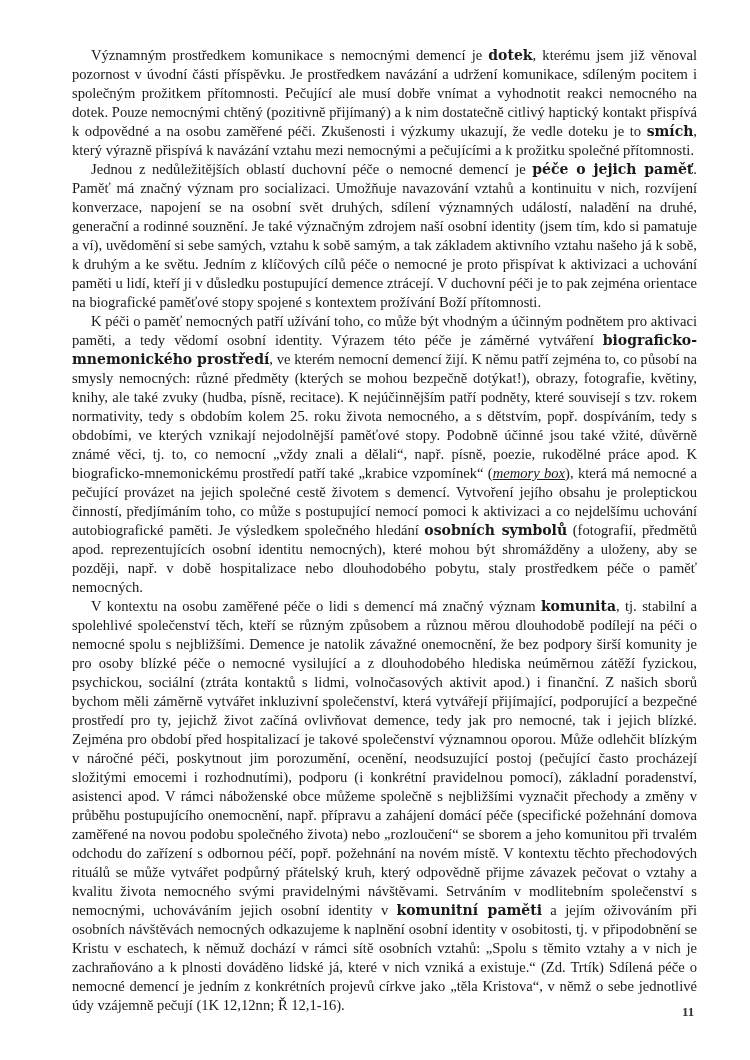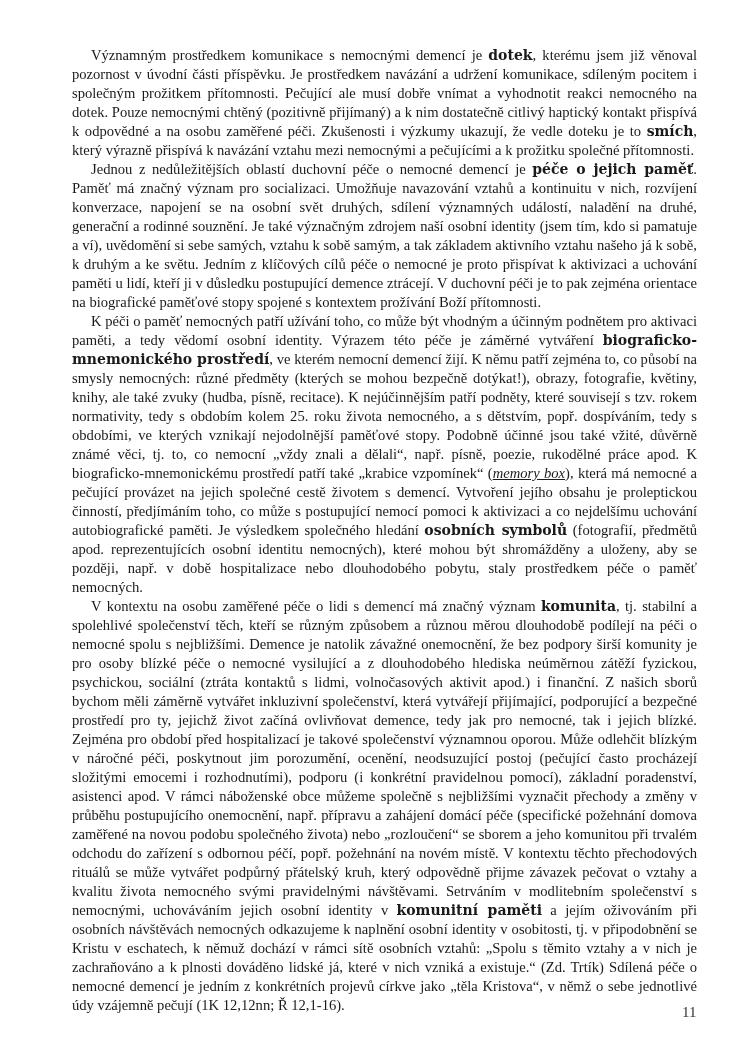--- a/index.html
+++ b/index.html
@@ -18,22 +18,23 @@
   }
   .page p { margin: 0; }
   .page p.indent { text-indent: 19px; }
   .page b { font-family: "DejaVu Serif", serif; font-weight: bold; font-size: 14px; }
   .page i { font-style: italic; text-decoration: underline; }
   .page-number {
     position: absolute;
     left: 682px;
     top: 1004px;
     font-family: "Liberation Serif", serif;
-    font-size: 15px;
+    font-size: 13px;
     color: #333;
+    font-weight: bold;
   }
 </style>
 </head>
 <body>
 
 <div class="page" id="doc-body">
     <p class="indent"><span>Významným prostředkem komunikace s nemocnými demencí je </span><b>dotek</b><span>, kterému jsem již věnoval pozornost v úvodní části příspěvku. Je prostředkem navázání a udržení komunikace, sdíleným pocitem i společným prožit­kem přítomnosti. Pečující ale musí dobře vnímat a vyhodnotit reakci nemocného na dotek. Pouze nemocnými chtěný (pozitivně přijímaný) a k nim dostatečně citlivý haptický kontakt přispívá k odpovědné a na osobu za­měřené péči. Zkušenosti i výzkumy ukazují, že vedle doteku je to </span><b>smích</b><span>, který výrazně přispívá k navázání vztahu mezi nemocnými a pečujícími a k prožitku společné přítomnosti.</span></p>
     <p class="indent"><span>Jednou z nedůležitějších oblastí duchovní péče o nemocné demencí je </span><b>péče o jejich paměť</b><span>. Paměť má značný význam pro socializaci. Umožňuje navazování vztahů a kontinuitu v nich, rozvíjení konverzace, napojení se na osobní svět druhých, sdílení významných událostí, naladění na druhé, generační a rodinné souznění. Je také vý­značným zdrojem naší osobní identity (jsem tím, kdo si pamatuje a ví), uvědomění si sebe samých, vztahu k sobě samým, a tak základem aktivního vztahu našeho já k sobě, k druhým a ke světu. Jedním z klíčových cílů péče o nemocné je proto přispívat k aktivizaci a uchování paměti u lidí, kteří ji v důsledku postupující demence ztrá­cejí. V duchovní péči je to pak zejména orientace na biografické paměťové stopy spojené s kontextem prožívání Boží přítomnosti.</span></p>
     <p class="indent"><span>K péči o paměť nemocných patří užívání toho, co může být vhodným a účinným podnětem pro aktivaci pa­měti, a tedy vědomí osobní identity. Výrazem této péče je záměrné vytváření </span><b>biograficko-mnemonického pro­středí</b><span>, ve kterém nemocní demencí žijí. K němu patří zejména to, co působí na smysly nemocných: různé před­měty (kterých se mohou bezpečně dotýkat!), obrazy, fotografie, květiny, knihy, ale také zvuky (hudba, písně, recitace). K nejúčinnějším patří podněty, které souvisejí s tzv. rokem normativity, tedy s obdobím kolem 25. roku života nemocného, a s dětstvím, popř. dospíváním, tedy s obdobími, ve kterých vznikají nejodolnější pamě­ťové stopy. Podobně účinné jsou také vžité, důvěrně známé věci, tj. to, co nemocní „vždy znali a dělali“, např. písně, poezie, rukodělné práce apod. K biograficko-mnemonickému prostředí patří také „krabice vzpomínek“ (</span><i>memory box</i><span>), která má nemocné a pečující provázet na jejich společné cestě životem s demencí. Vytvoření jejího obsahu je proleptickou činností, předjímáním toho, co může s postupující nemocí pomoci k aktivizaci a co nejdelšímu uchování autobiografické paměti. Je výsledkem společného hledání </span><b>osobních symbolů</b><span> (fotografií, předmětů apod. reprezentujících osobní identitu nemocných), které mohou být shromážděny a uloženy, aby se později, např. v době hospitalizace nebo dlouhodobého pobytu, staly prostředkem péče o paměť nemocných.</span></p>
     <p class="indent"><span>V kontextu na osobu zaměřené péče o lidi s demencí má značný význam </span><b>komunita</b><span>, tj. stabilní a spolehlivé společenství těch, kteří se různým způsobem a různou měrou dlouhodobě podílejí na péči o nemocné spolu s nejbližšími. Demence je natolik závažné onemocnění, že bez podpory širší komunity je pro osoby blízké péče o nemocné vysilující a z dlouhodobého hlediska neúměrnou zátěží fyzickou, psychickou, sociální (ztráta kon­taktů s lidmi, volnočasových aktivit apod.) i finanční. Z našich sborů bychom měli záměrně vytvářet inkluzivní společenství, která vytvářejí přijímající, podporující a bezpečné prostředí pro ty, jejichž život začíná ovlivňovat demence, tedy jak pro nemocné, tak i jejich blízké. Zejména pro období před hospitalizací je takové společenství významnou oporou. Může odlehčit blízkým v náročné péči, poskytnout jim porozumění, ocenění, neodsuzující postoj (pečující často procházejí složitými emocemi i rozhodnutími), podporu (i konkrétní pravidelnou po­mocí), základní poradenství, asistenci apod. V rámci náboženské obce můžeme společně s nejbližšími vyznačit přechody a změny v průběhu postupujícího onemocnění, např. přípravu a zahájení domácí péče (specifické po­žehnání domova zaměřené na novou podobu společného života) nebo „rozloučení“ se sborem a jeho komunitou při trvalém odchodu do zařízení s odbornou péčí, popř. požehnání na novém místě. V kontextu těchto přecho­dových rituálů se může vytvářet podpůrný přátelský kruh, který odpovědně přijme závazek pečovat o vztahy a kvalitu života nemocného svými pravidelnými návštěvami. Setrváním v modlitebním společenství s nemoc­nými, uchováváním jejich osobní identity v </span><b>komunitní paměti</b><span> a jejím oživováním při osobních návštěvách ne­mocných odkazujeme k naplnění osobní identity v osobitosti, tj. v připodobnění se Kristu v eschatech, k němuž dochází v rámci sítě osobních vztahů: „Spolu s těmito vztahy a v nich je zachraňováno a k plnosti dováděno lidské já, které v nich vzniká a existuje.“ (Zd. Trtík) Sdílená péče o nemocné demencí je jedním z konkrétních projevů církve jako „těla Kristova“, v němž o sebe jednotlivé údy vzájemně pečují (1K 12,12nn; Ř 12,1-16).</span></p>

